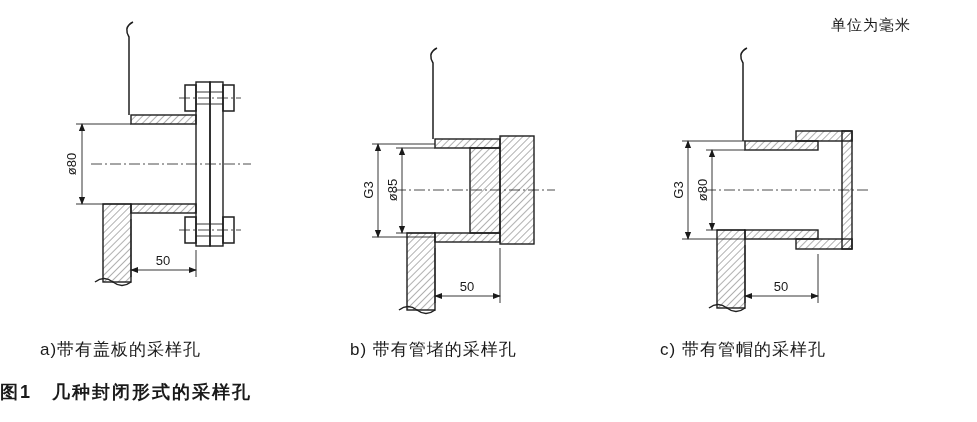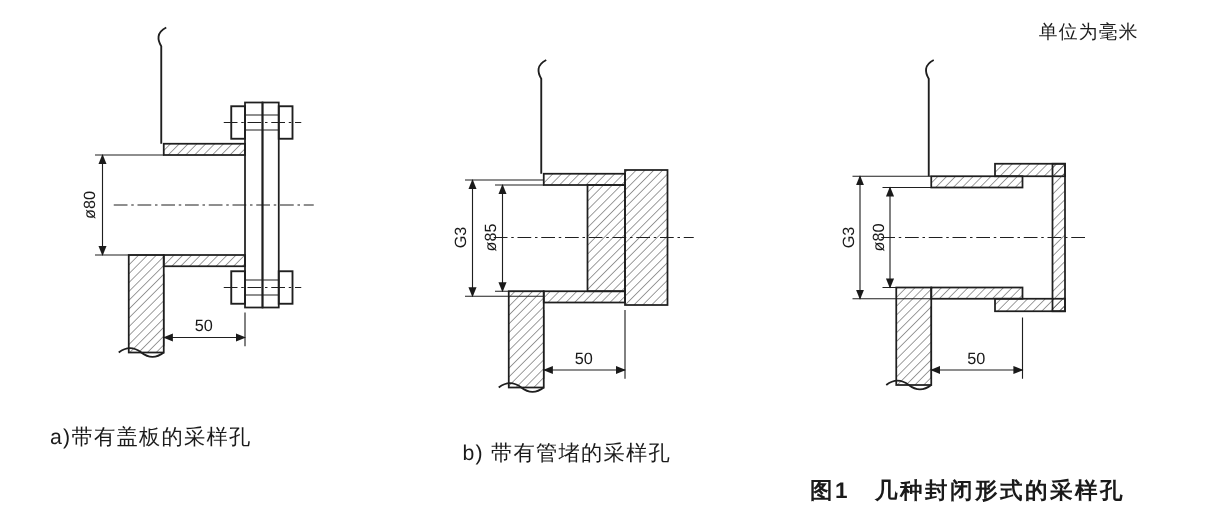--- a/index.html
+++ b/index.html
@@ -5,23 +5,23 @@
   html,body{margin:0;padding:0;background:#ffffff;}
   #page{position:relative;width:977px;height:422px;background:#ffffff;overflow:hidden;
         font-family:"Liberation Sans", sans-serif;color:#1a1a1a;border-radius:13px;}
   .unit-note{position:absolute;top:16px;right:66px;font-size:15px;letter-spacing:1px;}
   .drawing{position:absolute;}
   #drawing-a{left:46px;top:14px;}
   #drawing-b{left:350px;top:40px;}
   #drawing-c{left:660px;top:40px;}
   .caption{position:absolute;top:338px;width:250px;font-size:17px;letter-spacing:1px;}
   #caption-a{left:40px;}
-  #caption-b{left:370px;margin-top:13px;}
+  #caption-b{left:350px;}
   #caption-c{left:660px;}
-  .figure-title{position:absolute;top:380px;left:0;width:900px;text-align:right;
+  .figure-title{position:absolute;top:380px;left:0;width:900px;text-align:left;
                 font-size:18px;font-weight:bold;letter-spacing:2px;}
   svg{display:block;}
   .oline{stroke:#1f1f1f;stroke-width:1.5;fill:none;}
   .thin{stroke:#1f1f1f;stroke-width:0.9;fill:none;}
   .cline{stroke:#1f1f1f;stroke-width:0.8;fill:none;stroke-dasharray:11 3 2 3;}
   .dimtext{font-family:"Liberation Sans", sans-serif;font-size:13px;fill:#1a1a1a;}
 </style>
 </head>
 <body>
 
@@ -185,16 +185,17 @@
     <g>
       <line x1="85" y1="205" x2="85" y2="263" class="thin"></line>
       <line x1="158" y1="214" x2="158" y2="263" class="thin"></line>
       <line x1="85" y1="256" x2="158" y2="256" class="thin" marker-start="url(#arrC)" marker-end="url(#arrC)"></line>
       <text class="dimtext" x="121" y="251" text-anchor="middle">50</text>
     </g>
   </svg>
 
   <div class="caption" id="caption-a">a)带有盖板的采样孔</div>
   <div class="caption" id="caption-b">b) 带有管堵的采样孔</div>
+  <div class="caption" id="caption-c">c) 带有管帽的采样孔</div>
 
   <div class="figure-title">图1　几种封闭形式的采样孔</div>
 
 </div>
 
 </body></html>

